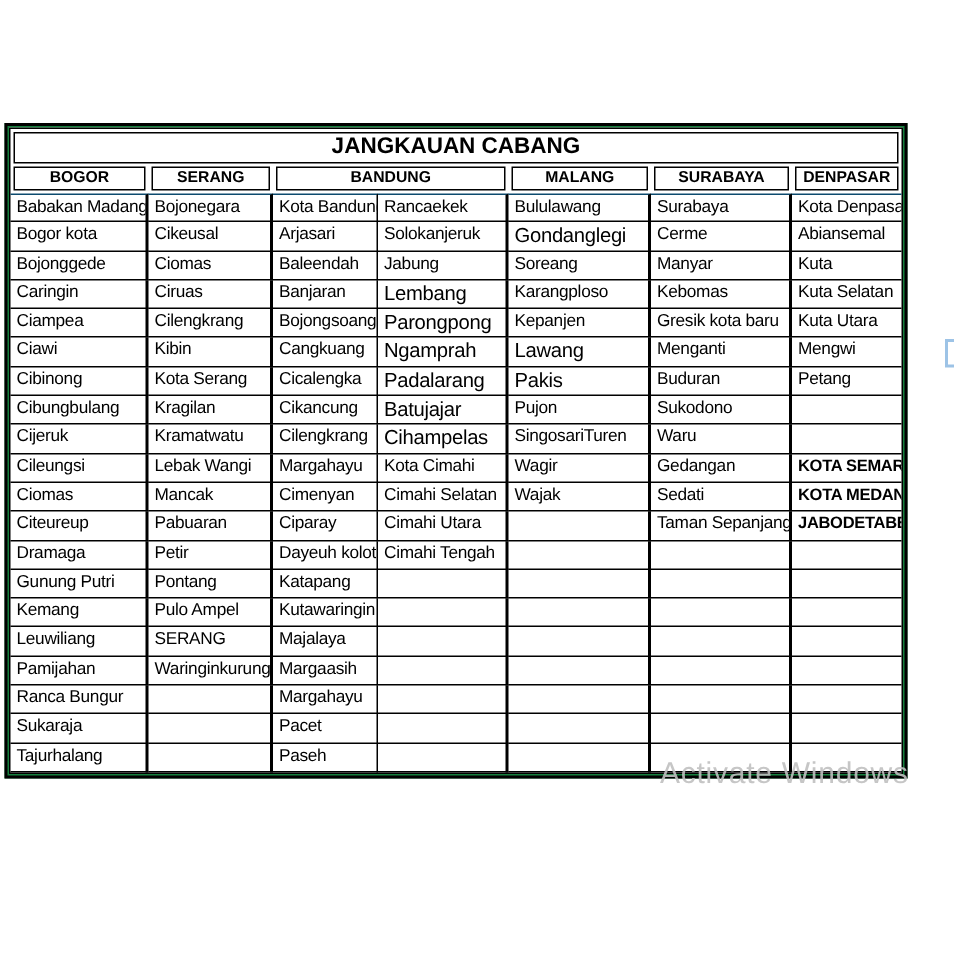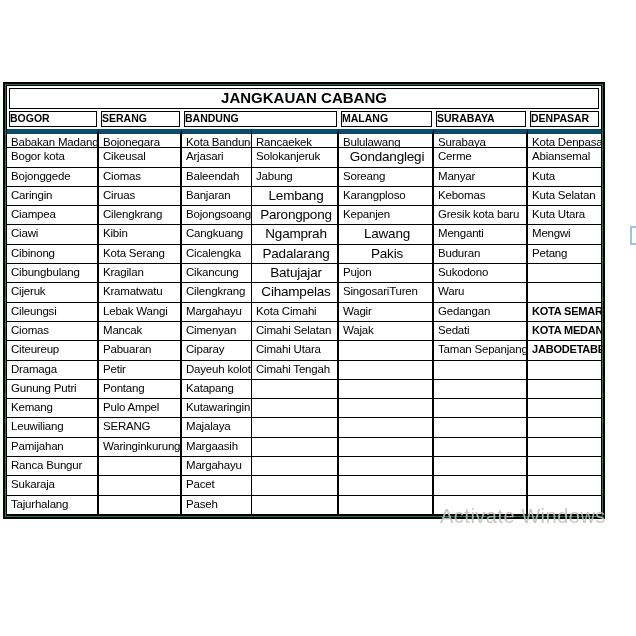--- a/index.html
+++ b/index.html
@@ -39,20 +39,21 @@
     text-align: center;
     color: #000;
     overflow: hidden;
   }
   .head-box {
     margin: 1px 2px 2px 2px;
     border: 1px solid #000;
     font-weight: bold;
     font-size: 10.5px;
     line-height: 13px;
+    text-align: center;
     color: #000;
     overflow: hidden;
   }
   .hc0 { grid-column: 1; }
   .hc1 { grid-column: 2; }
   .hc2 { grid-column: 3 / span 2; }
   .hc3 { grid-column: 5; }
   .hc4 { grid-column: 6; }
   .hc5 { grid-column: 7; }
 
@@ -62,22 +63,22 @@
     font-size: 11.5px;
     line-height: 17.5px;
     padding: 0 1px 0 4px;
     white-space: nowrap;
     overflow: hidden;
     color: #000;
     letter-spacing: -0.2px;
   }
   .cell.c2 { border-right: 1px solid #000; }
   .cell.c6 { border-right: none; }
-  .cell.top { border-top: 5px solid #0c4a6e; }
-  .cell.lg { font-size: 13.5px; text-align: center; }
+  .cell.top { border-top: 1px solid #0c4a6e; }
+  .cell.lg { font-size: 13.5px; }
   .cell.bold { font-weight: bold; font-size: 11px; }
 
   .watermark {
     position: absolute;
     left: 440px;
     top: 505px;
     font-size: 20px;
     color: #c0c0c0;
     opacity: 0.9;
     letter-spacing: 0.5px;

